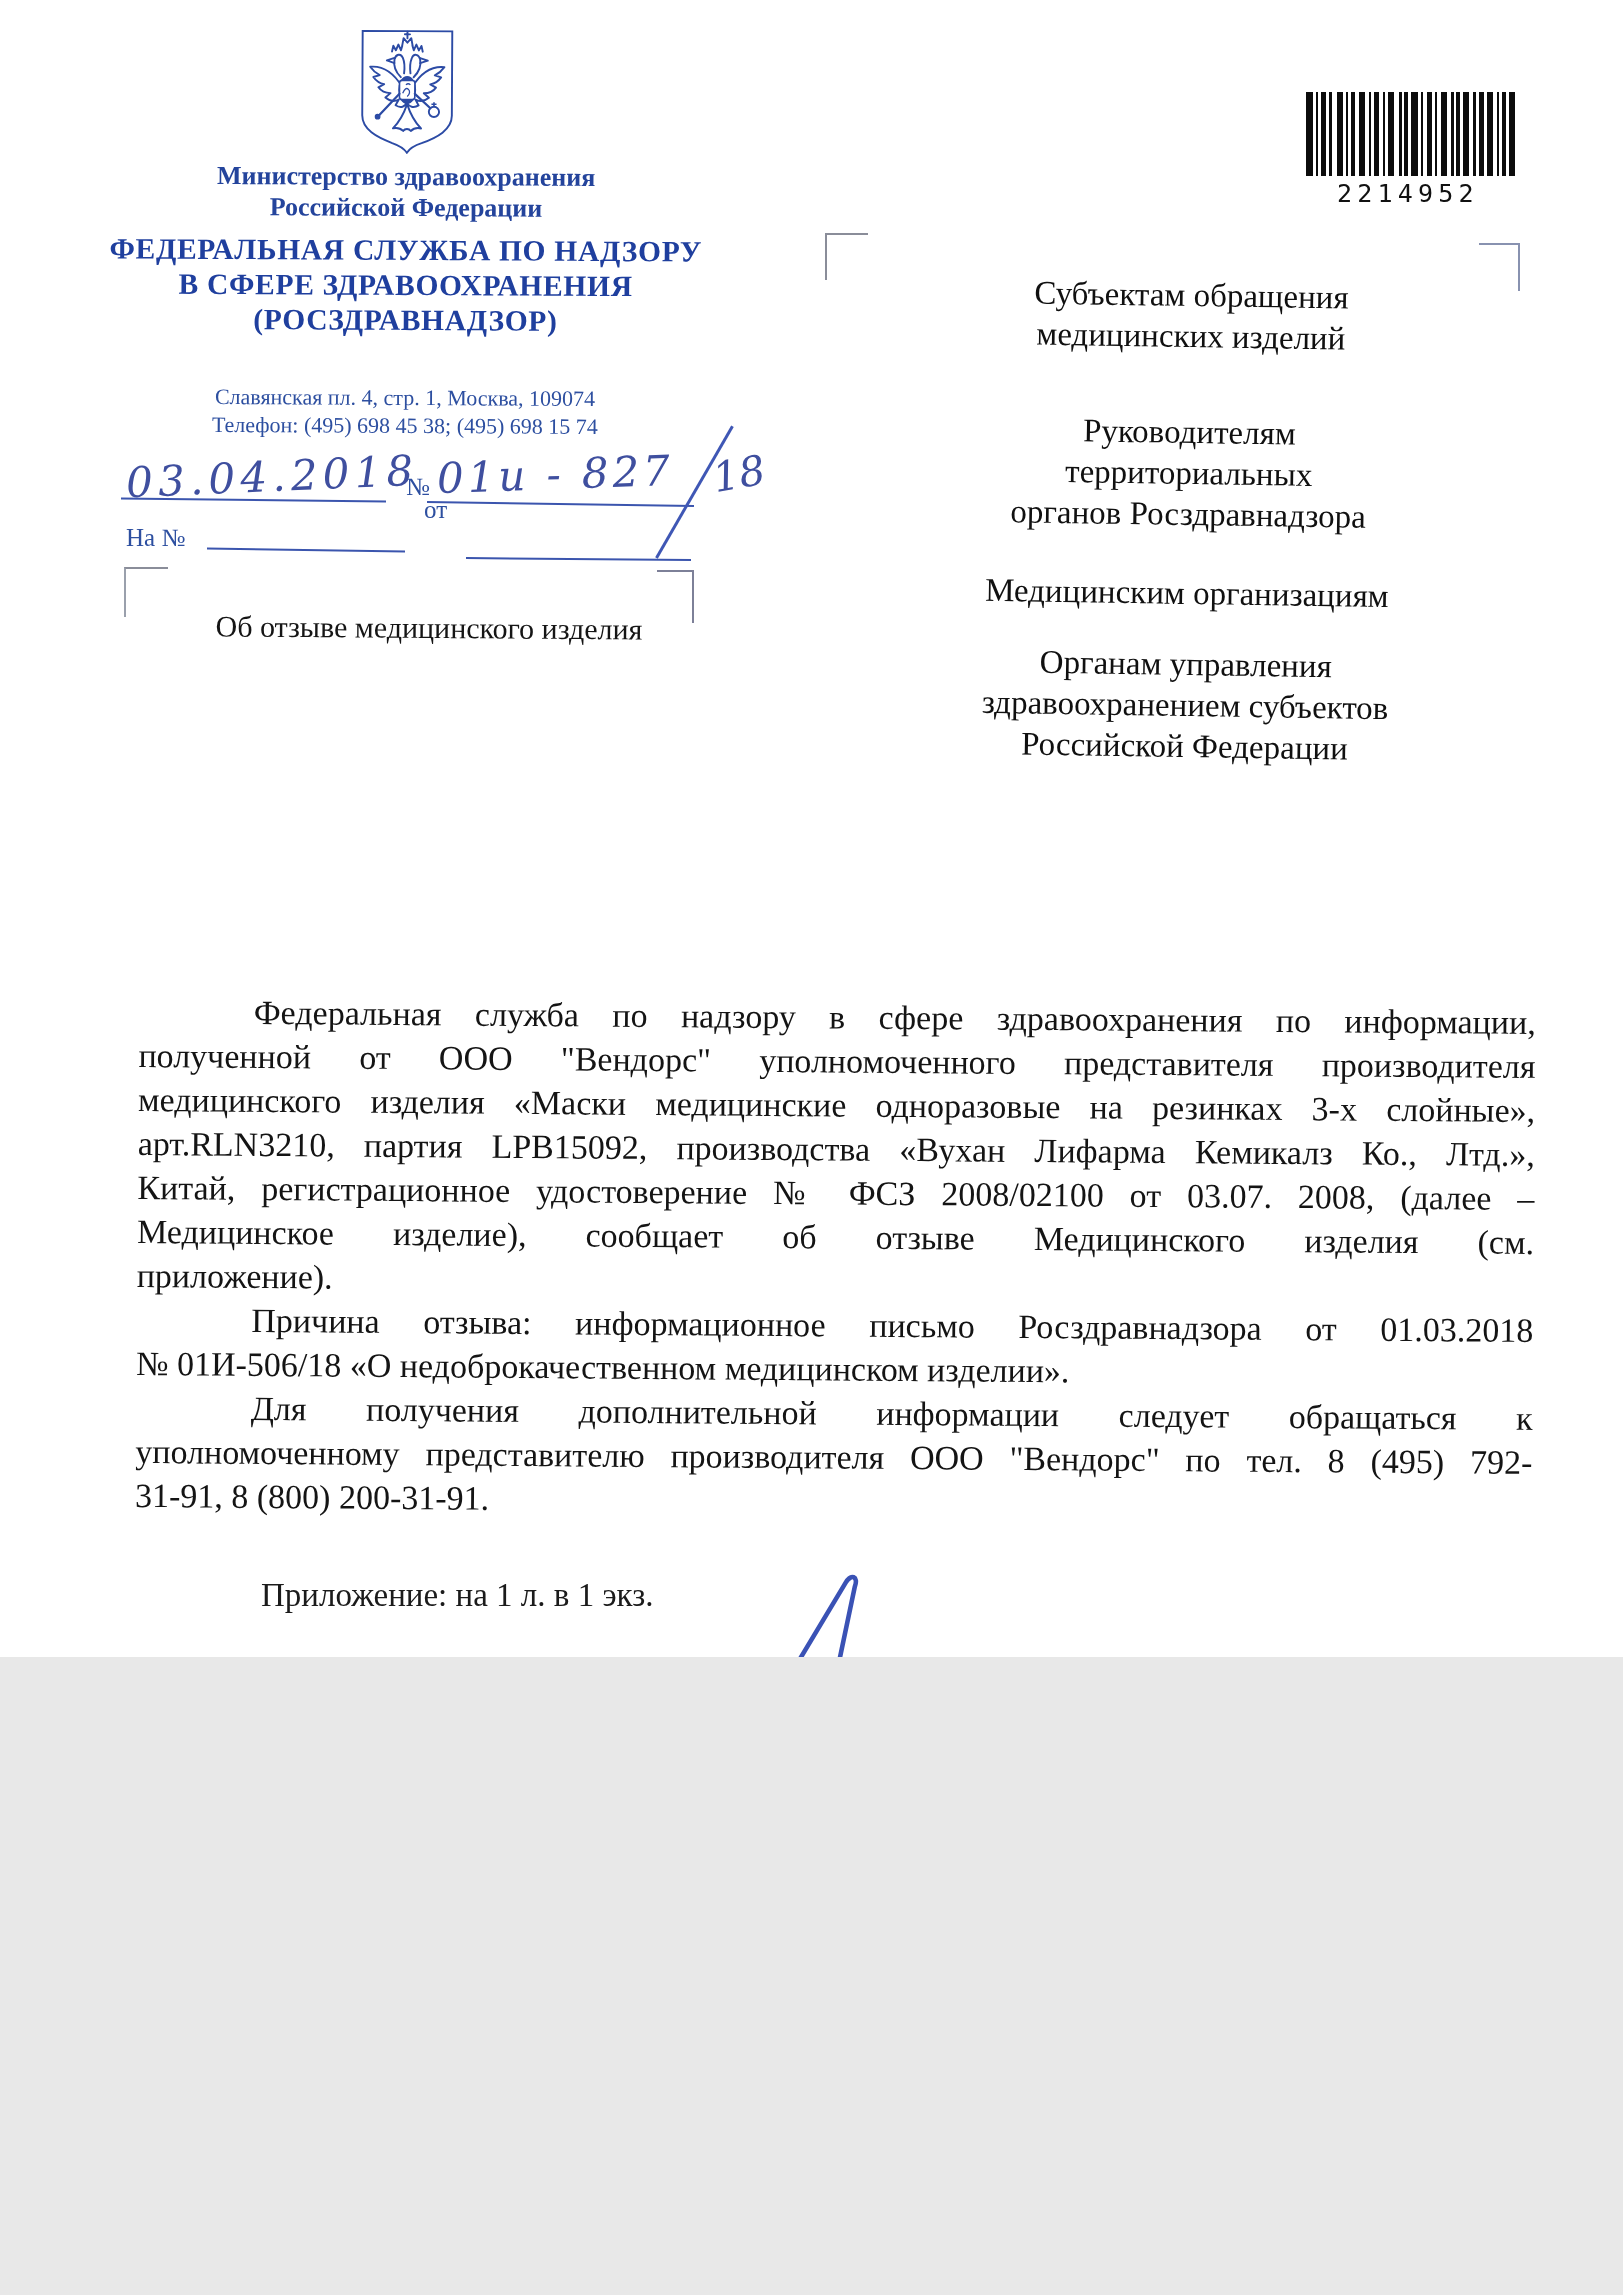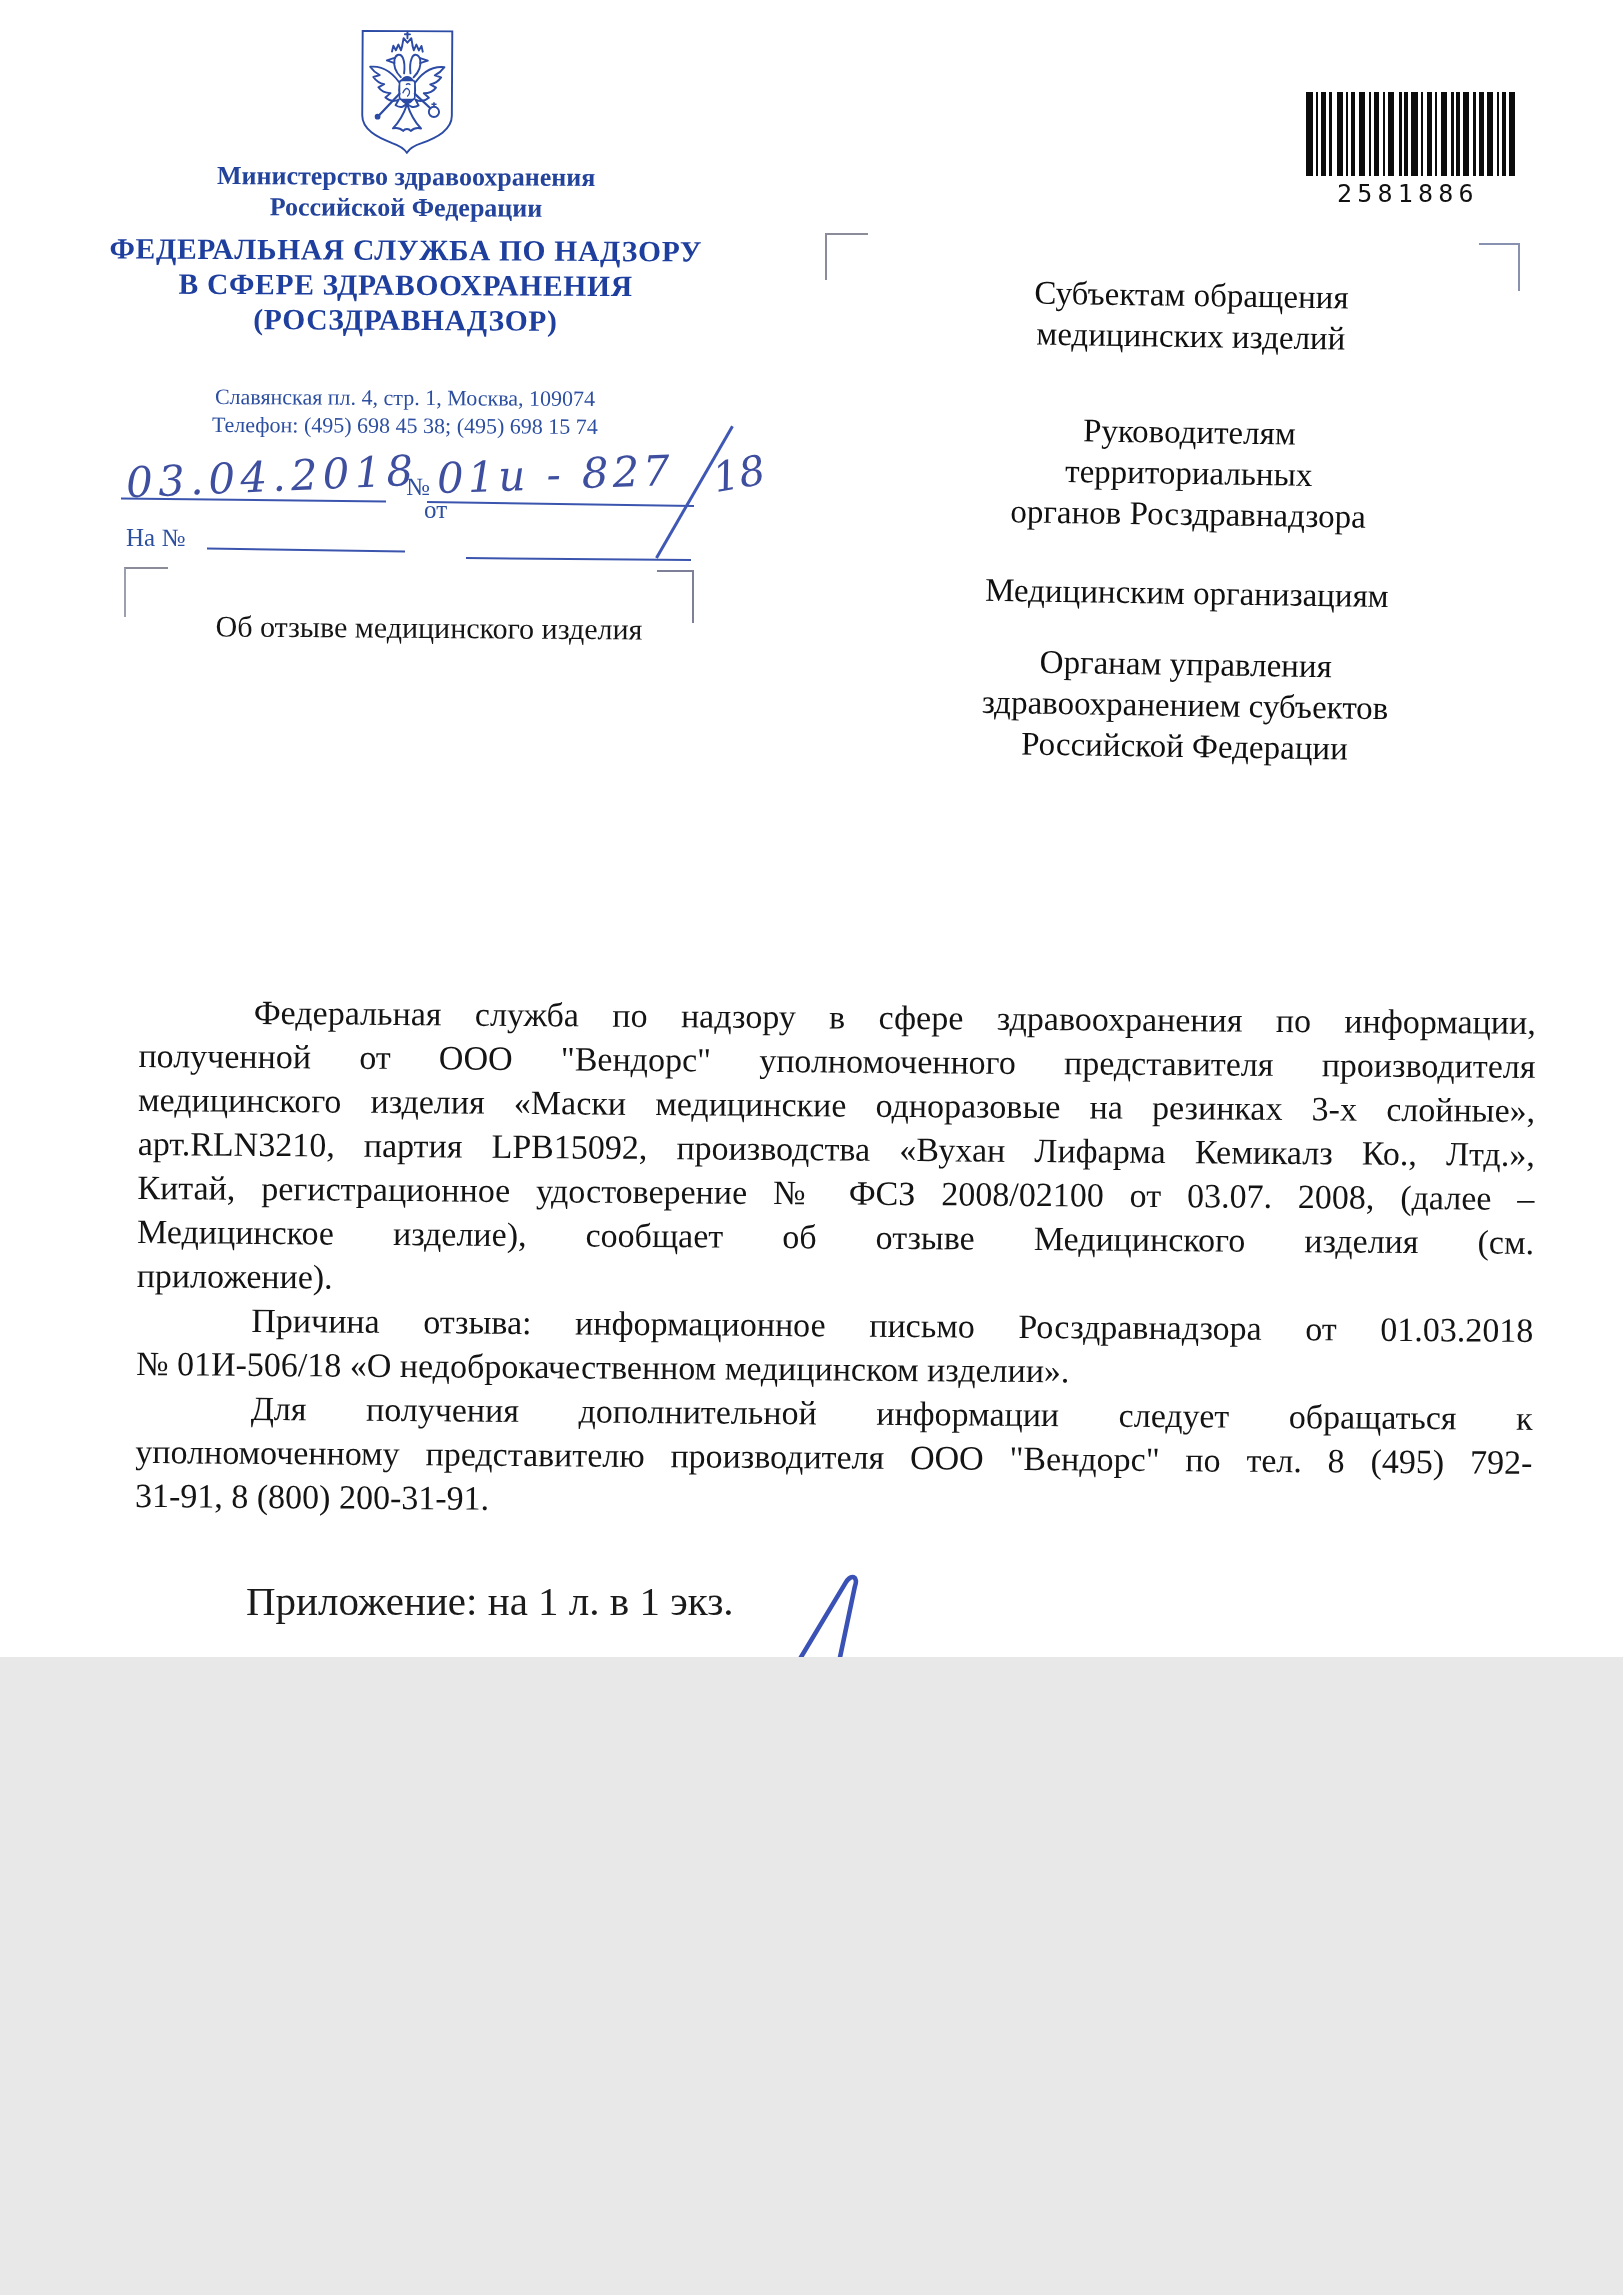--- a/index.html
+++ b/index.html
@@ -47,21 +47,21 @@
   .rgroup{margin:0 0 0 0;}
   .rg1{margin-bottom:55px;}
   .rg2{margin-bottom:38px;}
   .rg3{margin-bottom:30px;}
   
   #body-text{left:139px;top:990px;width:1397px;font-size:34px;line-height:44px;transform:rotate(0.45deg);transform-origin:left top;color:#141414;}
   .bl{text-align:justify;text-align-last:justify;}
   .bl.last{text-align-last:left;}
   .bl.ind{text-indent:115px;}
   
-  #attachment{left:246px;top:1577px;font-size:41px;}
+  #attachment{left:261px;top:1577px;font-size:33px;}
   #sig-title{left:128px;top:1749px;font-size:38px;}
   #sig-name{left:1229px;top:1766px;font-size:33px;}
   #signature-svg{left:609px;top:1563px;}
 </style>
 </head>
 <body>
 
 <div id="page">
 
   <div class="abs" id="letterhead">
@@ -158,21 +158,21 @@
         <div class="bc-gap" style="width: 2.6px; flex: 0 0 2.6px;"></div>
         <div class="bc-bar" style="width: 6.5px; flex: 0 0 6.5px;"></div>
         <div class="bc-gap" style="width: 3.3px; flex: 0 0 3.3px;"></div>
         <div class="bc-bar" style="width: 2.6px; flex: 0 0 2.6px;"></div>
         <div class="bc-gap" style="width: 2.6px; flex: 0 0 2.6px;"></div>
         <div class="bc-bar" style="width: 3.9px; flex: 0 0 3.9px;"></div>
         <div class="bc-gap" style="width: 3.3px; flex: 0 0 3.3px;"></div>
         <div class="bc-bar" style="width: 6.5px; flex: 0 0 6.5px;"></div>
         <div class="bc-gap" style="width: 2.6px; flex: 0 0 2.6px;"></div>
       </div>
-    <div id="barcode-digits">2581886</div>
+    <div id="barcode-digits">2214952</div>
   </div>
 
   <div class="abs hand" id="ref-date">03.04.2018</div>
   <div class="abs" id="ref-no-sign">№</div>
   <div class="abs hand" id="ref-number">01и - 827</div>
   <div class="abs hand" id="ref-suffix">18</div>
   <div class="inkline" id="u-date"></div>
   <div class="inkline" id="u-num"></div>
   <div class="abs" id="big-slash"></div>
   <div class="abs" id="na-label">На №</div>

